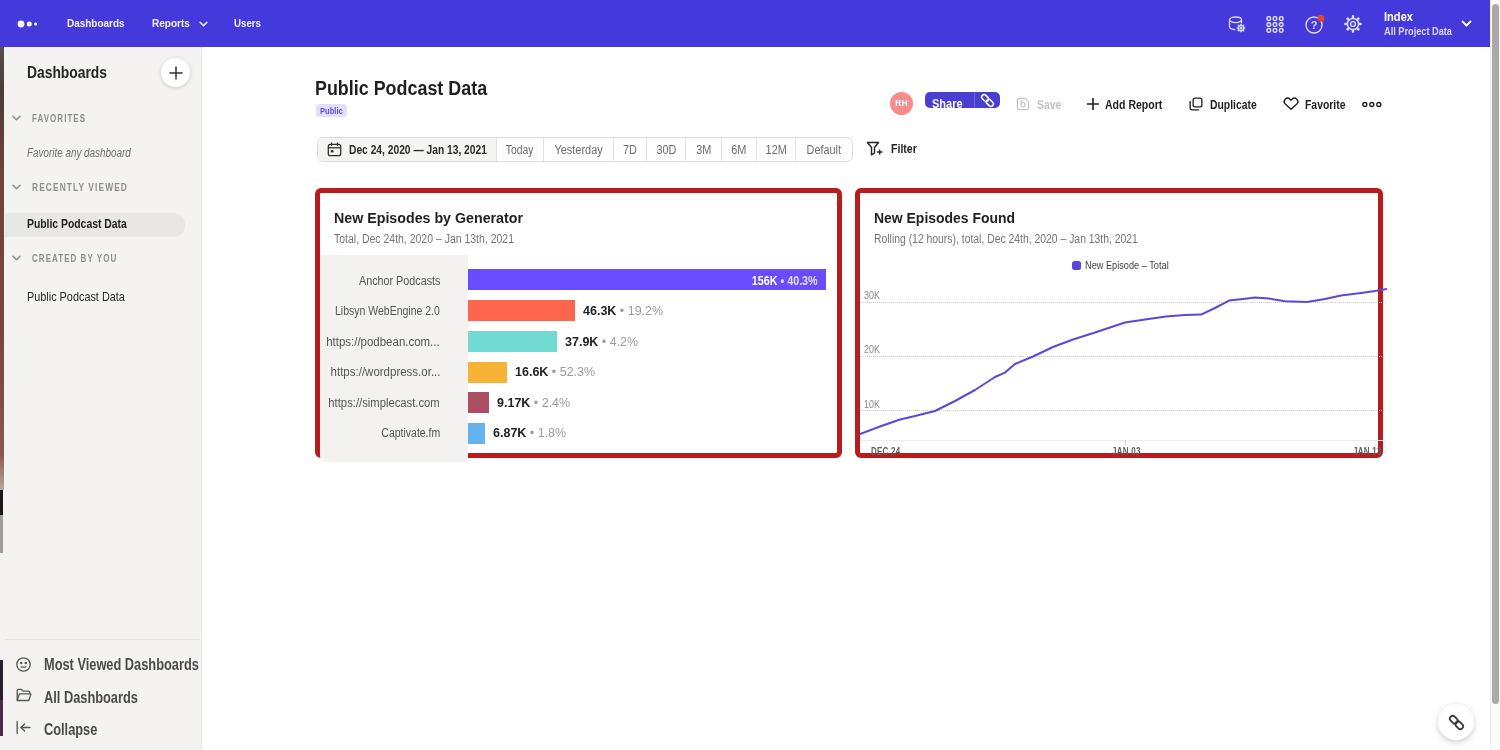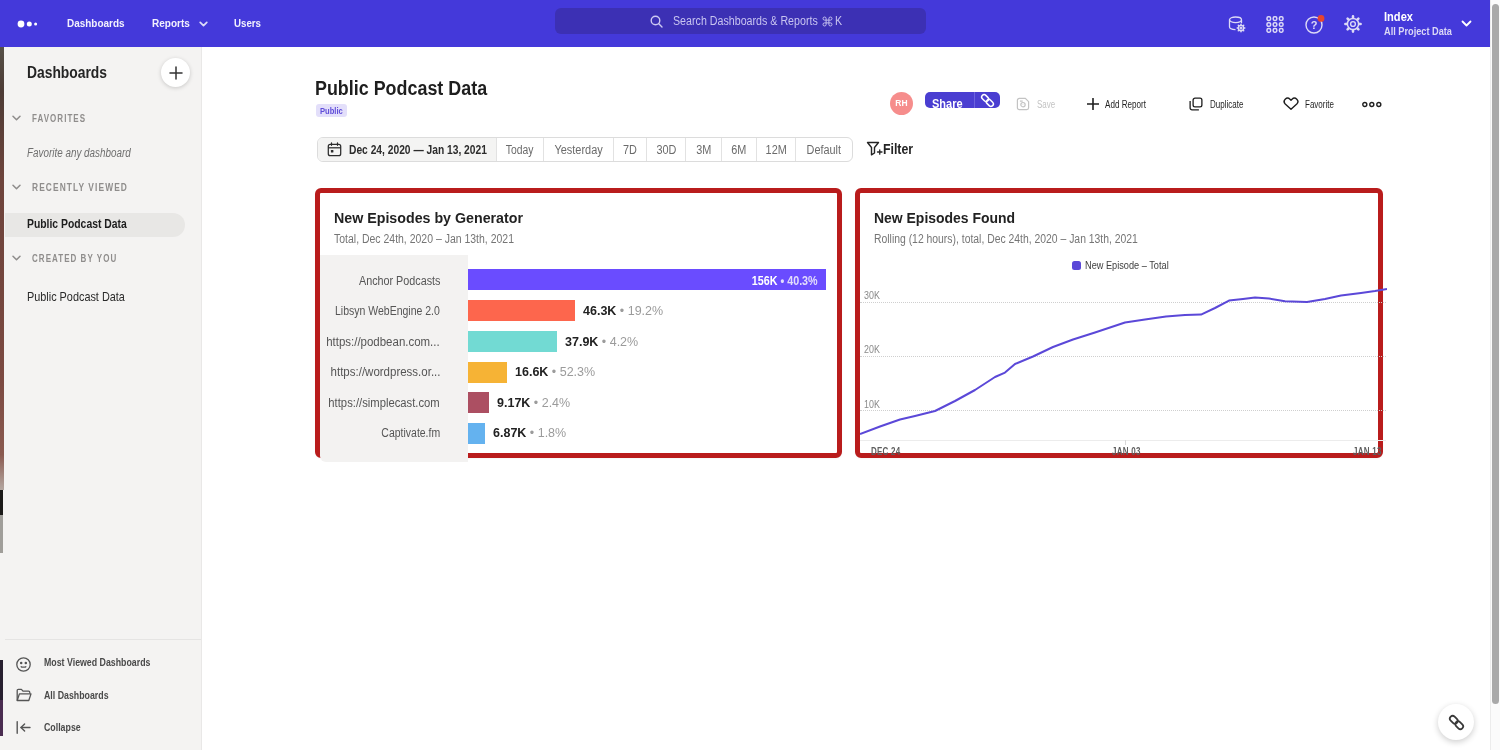--- a/index.html
+++ b/index.html
@@ -17,43 +17,43 @@
 
   
   .sidebar { position:absolute; left:0; top:47px; width:202px; height:703px; background:#f4f3f2; border-right:1px solid #e9e8e7; }
   .sb-title { position:absolute; left:27px; top:17px; font-size:16px; font-weight:bold; color:#242424; }
   .sb-plus { position:absolute; left:161px; top:11px; width:29px; height:29px; background:#fff; border-radius:50%; box-shadow:0 1px 4px rgba(0,0,0,.18); }
   .sb-sec { position:absolute; left:32px; font-size:10px; font-weight:bold; letter-spacing:1.3px; color:#8f8d8c; }
   .sb-chev { position:absolute; left:12px; width:9px; height:7px; }
   .sb-item { position:absolute; left:27px; font-size:13px; color:#2a2a2a; white-space:nowrap; }
   .sb-sel { position:absolute; left:5px; top:166px; width:180px; height:24px; background:#e8e7e5; border-radius:0 14px 14px 0; }
   .sb-bottom { position:absolute; left:5px; top:592px; width:196px; border-top:1px solid #e5e4e3; }
-  .sb-bitem { position:absolute; left:44px; font-size:11px; font-weight:bold; color:#4a4a4a; white-space:nowrap; }
+  .sb-bitem { position:absolute; left:44px; font-size:16px; font-weight:bold; color:#4a4a4a; white-space:nowrap; }
 
   
   .strip { position:absolute; left:0; top:47px; width:4px; height:443px;
     background:linear-gradient(180deg,#565048 0%,#4d3c36 10%,#6e443c 30%,#74463e 55%,#7c4a42 75%,#8a5a50 92%,#b5a8a2 100%); }
 
   
   .h1 { position:absolute; left:315px; top:77px; font-size:20px; font-weight:bold; color:#1e1e1e; white-space:nowrap; }
   .pub-pill { position:absolute; left:316px; top:104px; width:31px; height:13px; background:#e3dffa; border-radius:3px; color:#5f4cd9; font-size:9.5px; font-weight:bold; line-height:13px; padding-left:4px; }
 
   .datebar { position:absolute; left:317px; top:137px; width:536px; height:25px; background:#fff; border:1px solid #dcdcdc; border-radius:6px; display:flex; align-items:stretch; }
   .seg { display:flex; align-items:center; justify-content:center; font-size:12.5px; color:#6b6b6b; border-right:1px solid #e2e2e2; white-space:nowrap; }
   .seg:last-child { border-right:none; }
   .seg1 { background:#f4f4f3; border-radius:5px 0 0 5px; color:#2c2c2c; font-weight:bold; justify-content:flex-start; }
   .seg1 svg { flex:none; }
-  .filter { position:absolute; left:866px; top:141px; display:flex; align-items:center; gap:0; font-size:14px; font-weight:bold; color:#242424;justify-content:space-between; }
+  .filter { position:absolute; left:866px; top:141px; display:flex; align-items:center; gap:8px; font-size:12px; font-weight:bold; color:#242424;justify-content:space-between; }
 
   
   .avatar { position:absolute; left:890px; top:92px; width:23px; height:23px; border-radius:50%; background:#f68d8c; color:#fff; font-size:8.5px; font-weight:bold; text-align:center; line-height:23px; }
   .share { position:absolute; left:925px; top:92px; width:75px; height:16px; background:#4a3ed1; border-radius:5px; display:flex; }
   .share .s1 { width:50px; text-align:center; line-height:24px; color:#fff; font-size:12.5px; font-weight:bold; border-right:1px solid #6c63dd; }
   .share .s2 { flex:1; display:flex; align-items:center; justify-content:center; }
-  .act { position:absolute; top:92px; height:24px; display:flex; align-items:center; font-size:10px; font-weight:normal; color:#1f1f1f; }
+  .act { position:absolute; top:92px; height:24px; display:flex; align-items:center; font-size:13px; font-weight:bold; color:#1f1f1f; }
   .act.dis { color:#c3c3c3; }
 
   
   .card { position:absolute; top:188px; height:270px; background:#fff; border:5px solid #b91c1c; border-radius:6px; box-shadow:0 1px 2px rgba(0,0,0,.04); }
   .card1 { left:315px; width:527px; }
   .card2 { left:855px; width:528px; }
   .c-title { position:absolute; left:14px; top:16px; font-size:15.5px; font-weight:bold; color:#222; white-space:nowrap; }
   .c-sub { position:absolute; left:14px; top:39px; font-size:12.5px; color:#757575; white-space:nowrap; }
 
   
@@ -86,31 +86,20 @@
       <circle cx="12.3" cy="4" r="2.5" fill="#fff"></circle>
       <circle cx="18.6" cy="4" r="1.5" fill="#fff"></circle>
   </svg>
   <div class="nav-link" style="left:67px"><span class="sx" style="transform:scaleX(.865)">Dashboards</span></div>
   <div class="nav-link" style="left:152px"><span class="sx" style="transform:scaleX(.87)">Reports</span></div>
   <svg class="abs" style="left:199px;top:21px" width="9" height="7" viewBox="0 0 9 7">
       <path d="M1.2 1.3 L4.5 4.7 L7.8 1.3" stroke="#dddbf8" stroke-width="1.7" fill="none" stroke-linecap="round" stroke-linejoin="round"></path>
     </svg>
   <div class="nav-link" style="left:234px"><span class="sx" style="transform:scaleX(.845)">Users</span></div>
 
-  <div class="search">
-    <svg class="abs" style="left:95px;top:6.5px" width="13" height="13" viewBox="0 0 13 13">
-        <circle cx="5.5" cy="5.5" r="4.3" stroke="#cdc9f2" stroke-width="1.4" fill="none"></circle>
-        <path d="M8.8 8.8 L12 12" stroke="#cdc9f2" stroke-width="1.4" stroke-linecap="round"></path>
-      </svg>
-    <span class="sx" style="position:absolute;left:118px;transform:scaleX(.854)">Search Dashboards &amp; Reports</span>
-    <svg class="abs" style="left:267px;top:8px" width="11" height="11" viewBox="0 0 16 16" fill="none" stroke="#c8c4f0" stroke-width="1.4">
-      <path d="M6 6 L6 3.75 A2.25 2.25 0 1 0 3.75 6 L6 6 M10 6 L12.25 6 A2.25 2.25 0 1 0 10 3.75 L10 6 M10 10 L10 12.25 A2.25 2.25 0 1 0 12.25 10 L10 10 M6 10 L3.75 10 A2.25 2.25 0 1 0 6 12.25 L6 10 M6 6 H10 V10 H6 Z"></path>
-    </svg>
-    <span class="sx" style="position:absolute;left:280px;transform:scaleX(.854)">K</span>
-  </div>
 
   <svg class="abs" style="left:1228px;top:16px" width="18" height="17" viewBox="0 0 18 17" fill="none" stroke="#dcd9f6" stroke-width="1.3">
     <ellipse cx="7.5" cy="3.8" rx="6" ry="2.8"></ellipse>
     <path d="M1.5 3.8 V10.8 C1.5 12.4 4.2 13.6 7.5 13.6"></path>
     <path d="M13.5 3.8 V7.2"></path>
     <circle cx="13" cy="12" r="2.7"></circle>
     <circle cx="13" cy="12" r="0.9"></circle>
     <g stroke-width="1.5" stroke-linecap="round">
         <path d="M13 8.2 V8.9 M13 15.1 V15.8 M9.2 12 H9.9 M16.1 12 H16.8 M10.3 9.3 L10.8 9.8 M15.2 14.2 L15.7 14.7 M15.7 9.3 L15.2 9.8 M10.8 14.2 L10.3 14.7"></path>
       </g>

